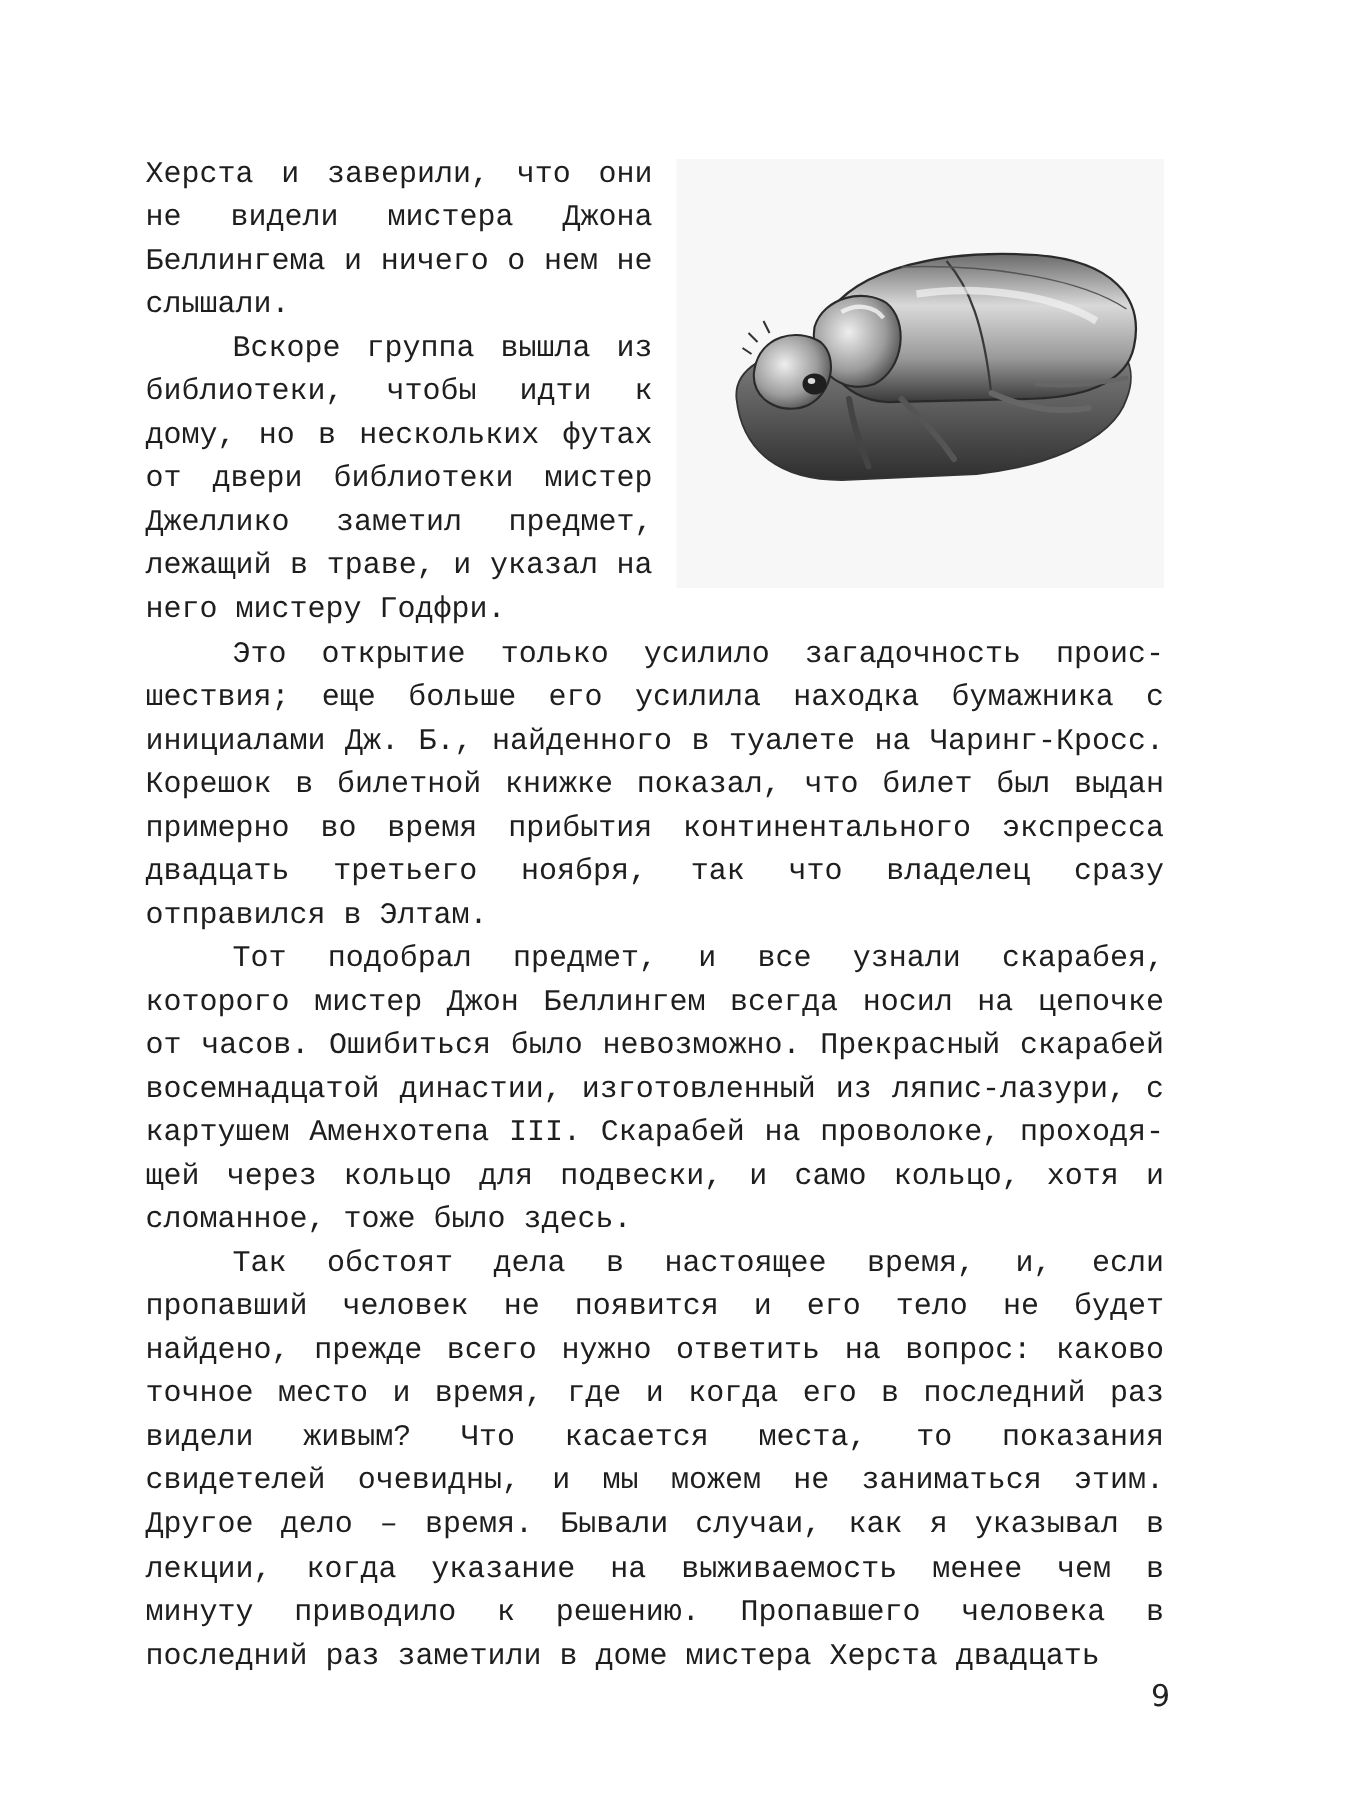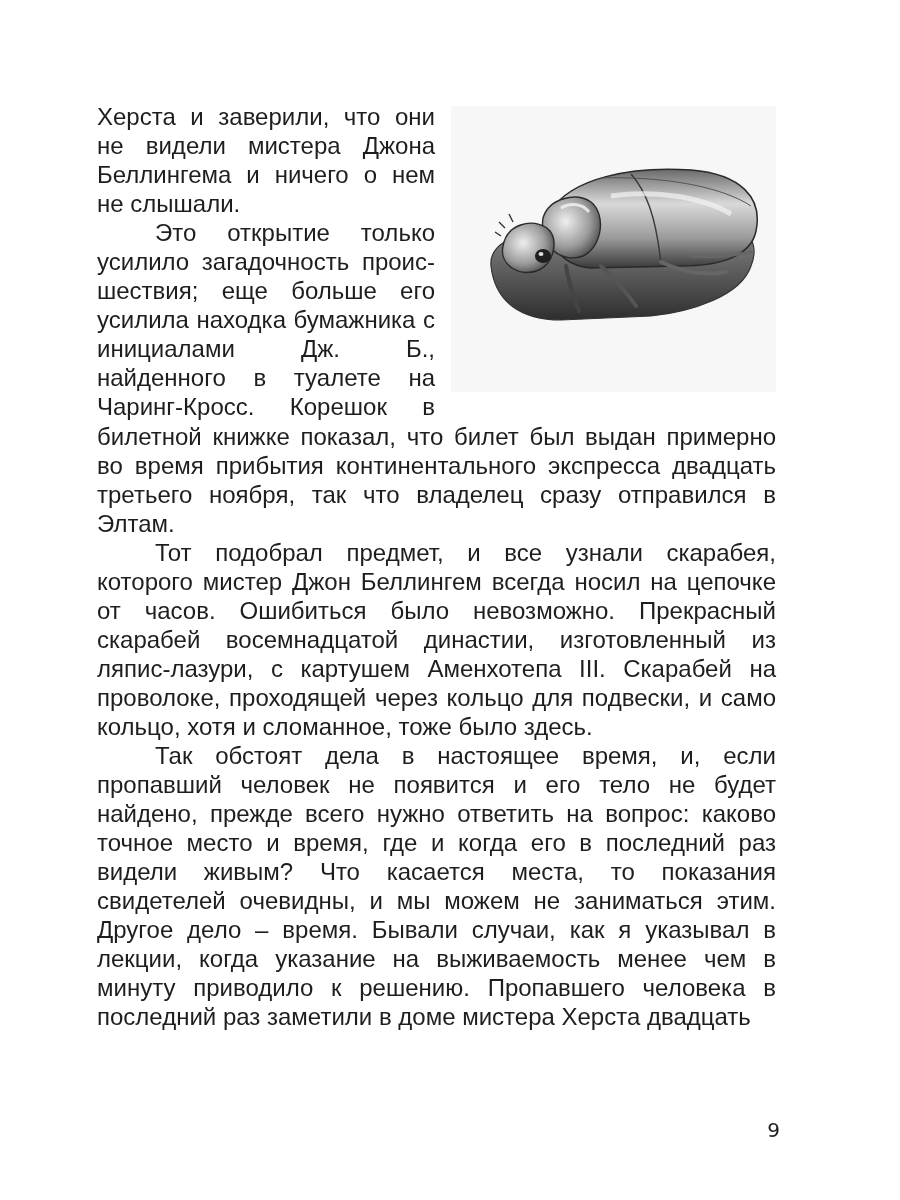--- a/index.html
+++ b/index.html
@@ -2,22 +2,22 @@
 <html><head>
 <meta charset="utf-8">
 <style>
   html, body { margin: 0; padding: 0; background: #ffffff; }
   body { width: 900px; height: 1200px; position: relative; overflow: hidden; }
   .page {
     position: absolute; left: 0; top: 0; width: 900px; height: 1200px; background: #ffffff;
   }
   .text-block {
     position: absolute; left: 97px; top: 102px; width: 679px;
-    font-family: Liberation Sans, sans-serif;
-    font-size: 24px; line-height: 29.05px; color: #1e1e1e;
+    font-family: Liberation Mono, monospace;
+    font-size: 20px; line-height: 29.05px; color: #1e1e1e;
     text-align: justify; hyphens: manual;
   }
   .text-block p { margin: 0; text-indent: 58px; }
   .text-block p.cont { text-indent: 0; }
   .float-figure {
     float: right; width: 325px; height: 286px; margin: 4px 0 8px 16px;
     background: #f7f7f7; position: relative;
   }
   .float-figure svg { position: absolute; left: 0; top: 0; width: 325px; height: 286px; }
   .page-number {
@@ -71,19 +71,20 @@
         <path d="M150,160 C165,175 175,185 185,200" stroke="#555" stroke-width="4" fill="none" stroke-linecap="round"></path>
         <path d="M210,156 C230,165 250,170 275,166" stroke="#666" stroke-width="4" fill="none" stroke-linecap="round"></path>
         <path d="M240,150 C260,152 280,150 300,146" stroke="#666" stroke-width="3" fill="none" stroke-linecap="round"></path>
 
         <path d="M160,90 C200,84 250,90 280,108" fill="none" stroke="#f2f2f2" stroke-width="5" opacity="0.7"></path>
         <path d="M110,102 C120,96 132,98 138,106" fill="none" stroke="#f5f5f5" stroke-width="3" opacity="0.8"></path>
       </svg>
     </div>
 
     <p class="cont">Херста и заверили, что они не видели мистера Джона Беллингема и ничего о нем не слышали.</p>
+    <p>Вскоре группа вышла из библиотеки, чтобы идти к дому, но в нескольких футах от двери библиотеки мистер Джеллико заметил предмет, лежащий в траве, и указал на него мистеру Годфри.</p>
     <p>Это открытие только усилило загадочность проис­шествия; еще больше его усилила находка бумажника с инициалами Дж. Б., найденного в туалете на Чаринг-Кросс. Корешок в билетной книжке показал, что билет был выдан примерно во время прибытия континентального экспресса двадцать третьего ноября, так что владелец сразу отправился в Элтам.</p>
     <p>Тот подобрал предмет, и все узнали скарабея, которого мистер Джон Беллингем всегда носил на цепочке от часов. Ошибиться было невозможно. Прекрасный скарабей восемнадцатой династии, изготовленный из ляпис-лазури, с картушем Аменхотепа III. Скарабей на проволоке, проходя­щей через кольцо для подвески, и само кольцо, хотя и сломан­ное, тоже было здесь.</p>
     <p>Так обстоят дела в настоящее время, и, если пропавший человек не появится и его тело не будет найдено, прежде всего нужно ответить на вопрос: каково точное место и время, где и когда его в последний раз видели живым? Что касается места, то показания свидетелей очевидны, и мы можем не заниматься этим. Другое дело – время. Бывали случаи, как я указывал в лекции, когда указание на выживаемость менее чем в минуту приводило к решению. Пропавшего человека в последний раз заметили в доме мистера Херста двадцать</p>
   </div>
 
   <div class="page-number">9</div>
 </div>
 
 </body></html>

